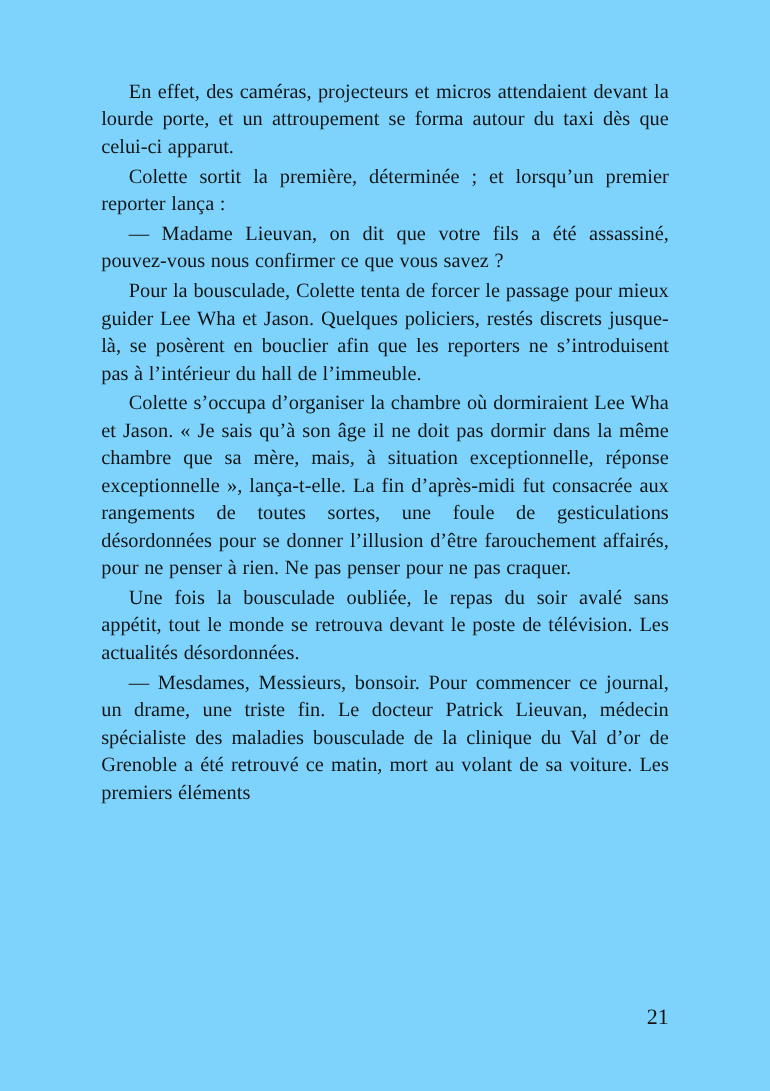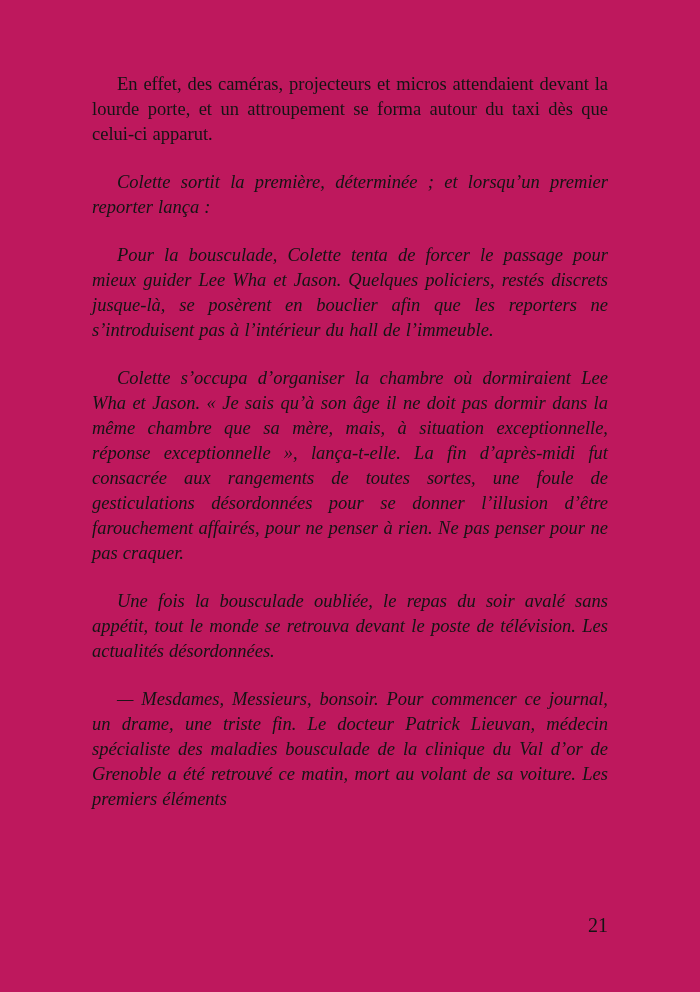--- a/index.html
+++ b/index.html
@@ -11,57 +11,57 @@
     width: 700px;
     height: 992px;
     position: relative;
     overflow: hidden;
     font-family: "Liberation Serif", "DejaVu Serif", serif;
     color: #141414;
   }
   .book-page {
     position: absolute;
     inset: 0;
-    background: #be185d;
+    background: #7dd3fc;
   }
   .text-block {
     position: absolute;
     left: 92px;
     top: 72px;
     width: 516px;
   }
   .text-block p {
     margin: 0;
     font-size: 18.5px;
     line-height: 25px;
     text-align: justify;
     text-indent: 25px;
     word-spacing: 0.5px;
   }
   .text-block p.gap-before {
-    margin-top: 23px;
-    font-style: italic;
+    margin-top: 2px;
   }
   .page-number {
     position: absolute;
     left: 92px;
     top: 913px;
     width: 516px;
     text-align: right;
     font-size: 20px;
     line-height: 25px;
   }
 </style>
 </head>
 <body>
 
 <div class="book-page">
   <div class="text-block">
     <p>En effet, des caméras, projecteurs et micros attendaient devant la lourde porte, et un attroupement se forma autour du taxi dès que celui-ci apparut.</p>
     <p class="gap-before">Colette sortit la première, déterminée&nbsp;; et lorsqu’un premier reporter lança&nbsp;:</p>
+    <p class="gap-before">— Madame Lieuvan, on dit que votre fils a été assassiné, pouvez-vous nous confirmer ce que vous savez&nbsp;?</p>
     <p class="gap-before">Pour la bousculade, Colette tenta de forcer le passage pour mieux guider Lee Wha et Jason. Quelques policiers, restés discrets jusque-là, se posèrent en bouclier afin que les reporters ne s’introduisent pas à l’intérieur du hall de l’immeuble.</p>
     <p class="gap-before">Colette s’occupa d’organiser la chambre où dormiraient Lee Wha et Jason. «&nbsp;Je sais qu’à son âge il ne doit pas dormir dans la même chambre que sa mère, mais, à situation exceptionnelle, réponse exceptionnelle&nbsp;», lança-t-elle. La fin d’après-midi fut consacrée aux rangements de toutes sortes, une foule de gesticulations désordonnées pour se donner l’illusion d’être farouchement affairés, pour ne penser à rien. Ne pas penser pour ne pas craquer.</p>
     <p class="gap-before">Une fois la bousculade oubliée, le repas du soir avalé sans appétit, tout le monde se retrouva devant le poste de télévision. Les actualités désordonnées.</p>
     <p class="gap-before">— Mesdames, Messieurs, bonsoir. Pour commencer ce journal, un drame, une triste fin. Le docteur Patrick Lieuvan, médecin spécialiste des maladies bousculade de la clinique du Val d’or de Grenoble a été retrouvé ce matin, mort au volant de sa voiture. Les premiers éléments</p>
   </div>
 
   <div class="page-number">21</div>
 </div>
 
 </body></html>

